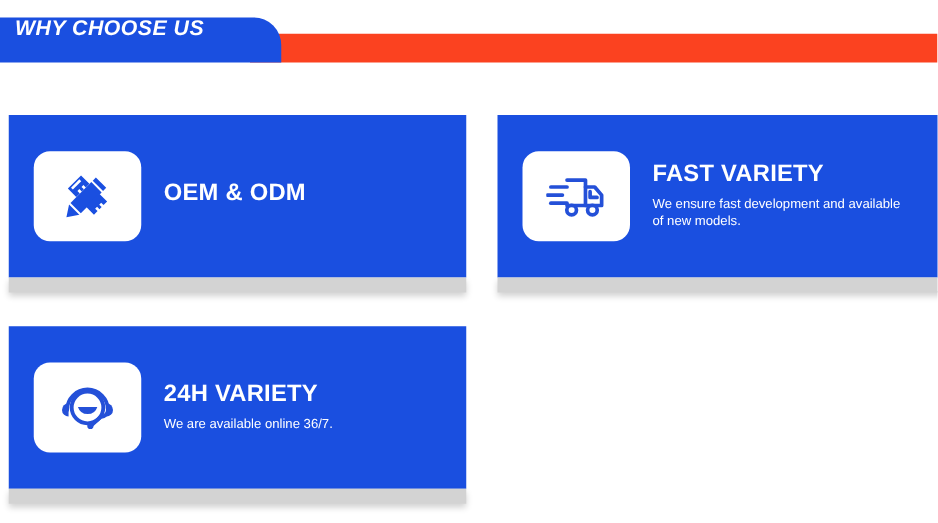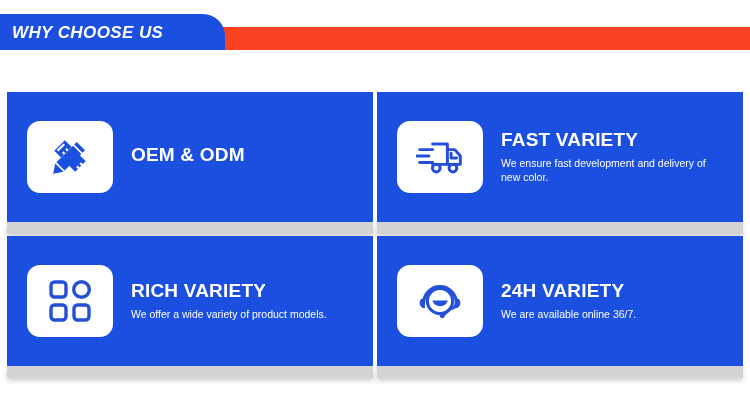--- a/index.html
+++ b/index.html
@@ -34,21 +34,20 @@
   .header-bluebanner {
     position: absolute;
     left: 0;
     top: 14px;
     width: 225px;
     height: 36px;
     background: #1a4fe0;
     border-top-right-radius: 22px;
     border-bottom-right-radius: 0px;
     display: flex;
-    align-items: center;
   }
   .header-title {
     color: #ffffff;
     font-size: 17px;
     font-weight: bold;
     font-style: italic;
     letter-spacing: 0.4px;
     padding-left: 12px;
     white-space: nowrap;
     line-height: 1;
@@ -59,20 +58,21 @@
     position: absolute;
     left: 7px;
     top: 92px;
     width: 736px;
     height: 288px;
     display: grid;
     grid-template-columns: 366px 366px;
     grid-template-rows: 144px 144px;
     column-gap: 4px;
     row-gap: 0px;
+    gap: 25px;
   }
   .card-wrap {
     position: relative;
     width: 366px;
     height: 144px;
   }
   .card {
     position: absolute;
     left: 0;
     top: 0;
@@ -183,45 +183,26 @@
 
             <path d="M38 18 V23 H44"></path>
 
             <circle cx="22" cy="34" r="4.2"></circle>
             <circle cx="40" cy="34" r="4.2"></circle>
           </svg>
         </span>
       </div>
       <div class="card-text">
         <div class="card-title">FAST VARIETY</div>
-        <div class="card-desc">We ensure fast development and delivery of new color.</div>
+        <div class="card-desc">We ensure fast development and available of new models.</div>
       </div>
     </div>
     <div class="card-base"></div>
   </div>
 
-  <div class="card-wrap">
-    <div class="card">
-      <div class="icon-box">
-        <span>
-          <svg width="44" height="44" viewBox="0 0 44 44" fill="none" stroke="#2450d8" stroke-width="3.4">
-            <rect x="3" y="3" width="15" height="15" rx="3.5"></rect>
-            <circle cx="33.5" cy="10.5" r="7.8"></circle>
-            <rect x="3" y="26" width="15" height="15" rx="3.5"></rect>
-            <rect x="26" y="26" width="15" height="15" rx="3.5"></rect>
-          </svg>
-        </span>
-      </div>
-      <div class="card-text">
-        <div class="card-title">RICH VARIETY</div>
-        <div class="card-desc">We offer a wide variety of product models.</div>
-      </div>
-    </div>
-    <div class="card-base"></div>
-  </div>
 
   <div class="card-wrap">
     <div class="card">
       <div class="icon-box">
         <span>
           <svg width="46" height="46" viewBox="0 0 48 48" fill="none">
             <g stroke="#2450d8" stroke-width="3.2" fill="none" stroke-linecap="round">
 
               <path d="M7 26 A17 17 0 1 1 41 26"></path>
 

